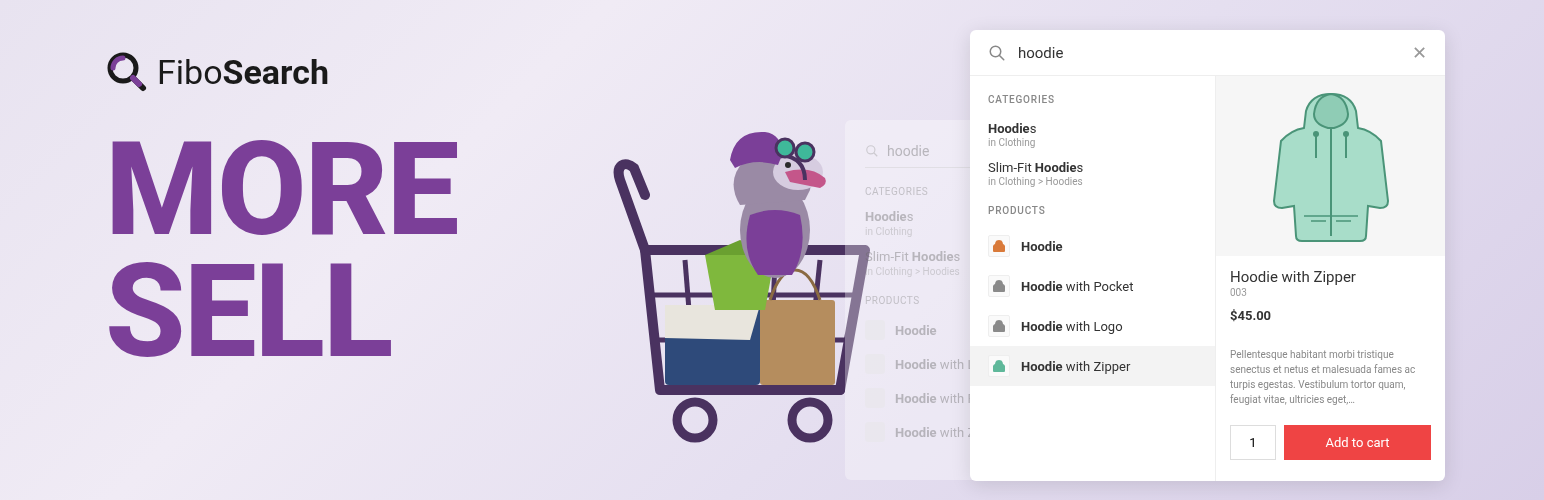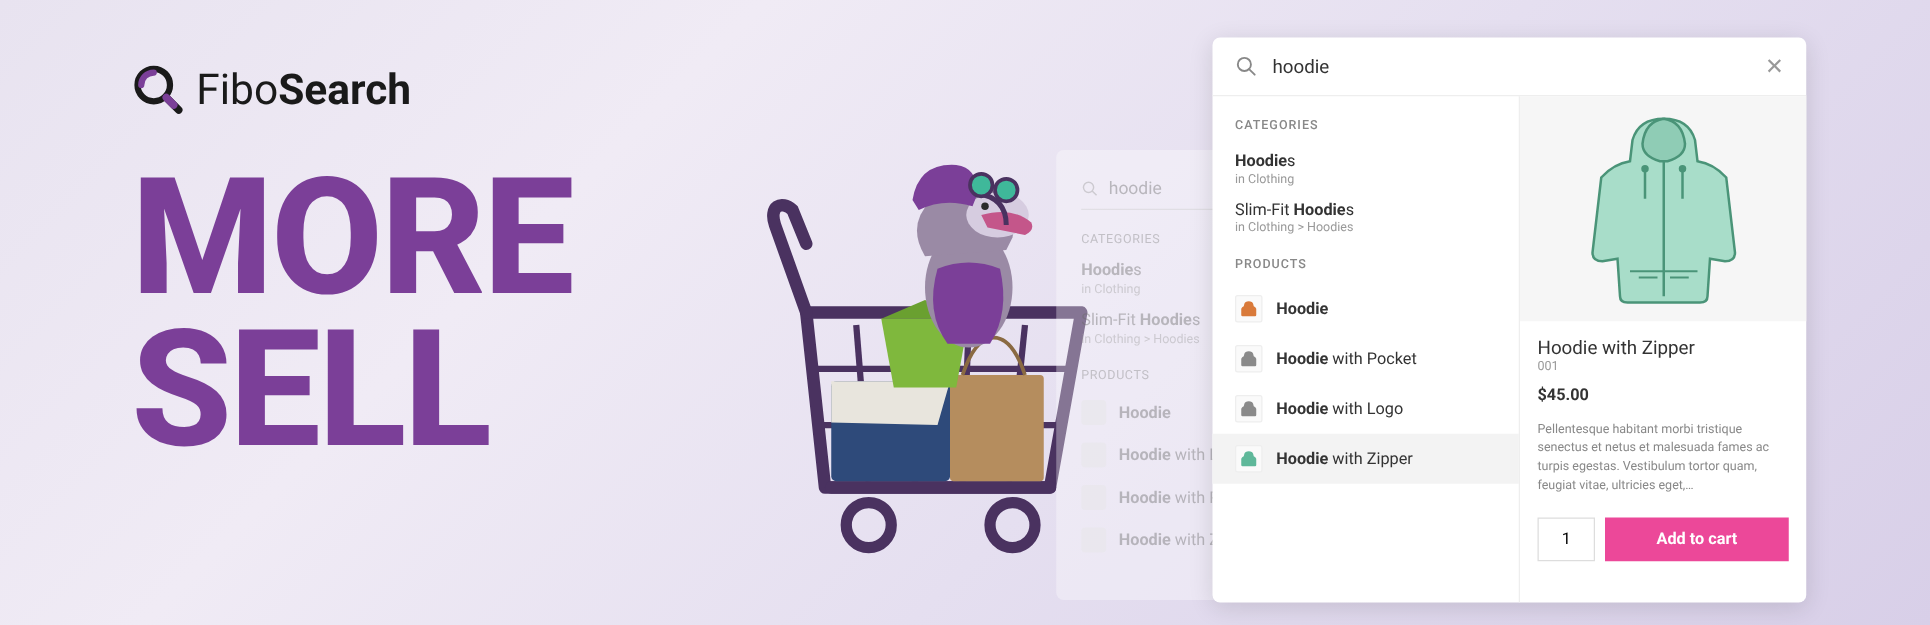--- a/index.html
+++ b/index.html
@@ -36,24 +36,24 @@
 .prod .thumb{width:22px;height:22px;background:#fafafa;border:1px solid #eee;border-radius:2px;display:flex;align-items:center;justify-content:center}
 .prod .thumb svg{width:14px;height:14px}
 .prod b{font-weight:700}
 .right{width:230px;border-left:1px solid #eee;padding:0;display:flex;flex-direction:column}
 .prod-img{height:180px;background:#f6f6f6;display:flex;align-items:center;justify-content:center}
 .prod-img svg{width:150px;height:160px}
 .prod-info{padding:12px 14px}
 .prod-title{font-size:15px;color:#333;font-weight:400}
 .sku{font-size:10px;color:#999;margin-top:1px}
 .price{font-size:13px;font-weight:700;color:#333;margin-top:10px}
-.desc{font-size:10px;color:#888;line-height:1.5;margin-top:12px}
+.desc{font-size:10px;color:#888;line-height:1.5;margin-top:24px}
 .cart-row{display:flex;gap:8px;margin-top:18px;align-items:stretch}
 .qty{width:46px;border:1px solid #ddd;text-align:center;font-size:13px;padding:8px 0}
-.add-btn{flex:1;background:#ec4899;color:#fff;border:none;font-size:13px;font-weight:700;cursor:pointer;padding:10px}
+.add-btn{flex:1;background:#ef4444;color:#fff;border:none;font-size:13px;font-weight:400;cursor:pointer;padding:10px}
 </style>
 </head>
 <body>
 
 <div class="hero">
   <div class="logo">
     <svg class="logo-icon" viewBox="0 0 44 44">
       <circle cx="18" cy="18" r="13" fill="none" stroke="#1a1a1a" stroke-width="5"></circle>
       <path d="M8 18 a10 10 0 0 1 10-10" fill="none" stroke="#7b3f98" stroke-width="5" stroke-linecap="round"></path>
       <line x1="28" y1="28" x2="38" y2="38" stroke="#1a1a1a" stroke-width="6" stroke-linecap="round"></line>
@@ -206,21 +206,21 @@
           <circle cx="60" cy="48" r="3" fill="#4a9478"></circle>
           <circle cx="90" cy="48" r="3" fill="#4a9478"></circle>
           <line x1="60" y1="48" x2="60" y2="72" stroke="#4a9478" stroke-width="2"></line>
           <line x1="90" y1="48" x2="90" y2="72" stroke="#4a9478" stroke-width="2"></line>
           <path d="M48 130 L102 130" stroke="#4a9478" stroke-width="1.5"></path>
           <path d="M55 135 L70 135 M80 135 L95 135" stroke="#4a9478" stroke-width="1.5"></path>
         </svg>
       </div>
       <div class="prod-info">
         <div class="prod-title">Hoodie with Zipper</div>
-        <div class="sku">001</div>
+        <div class="sku">003</div>
         <div class="price">$45.00</div>
         <div class="desc">Pellentesque habitant morbi tristique senectus et netus et malesuada fames ac turpis egestas. Vestibulum tortor quam, feugiat vitae, ultricies eget,…</div>
         <div class="cart-row">
           <input class="qty" value="1" style="">
           <button class="add-btn">Add to cart</button>
         </div>
       </div>
     </div>
   </div>
 </div>

